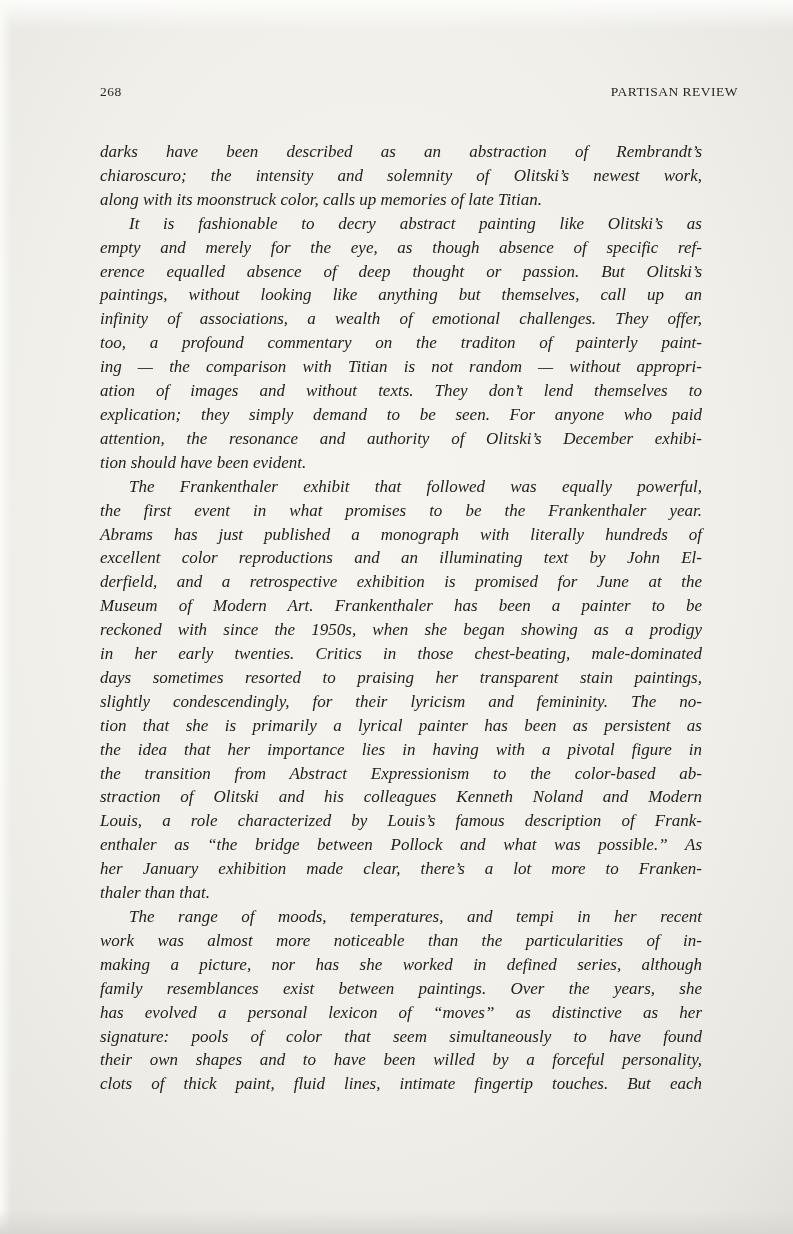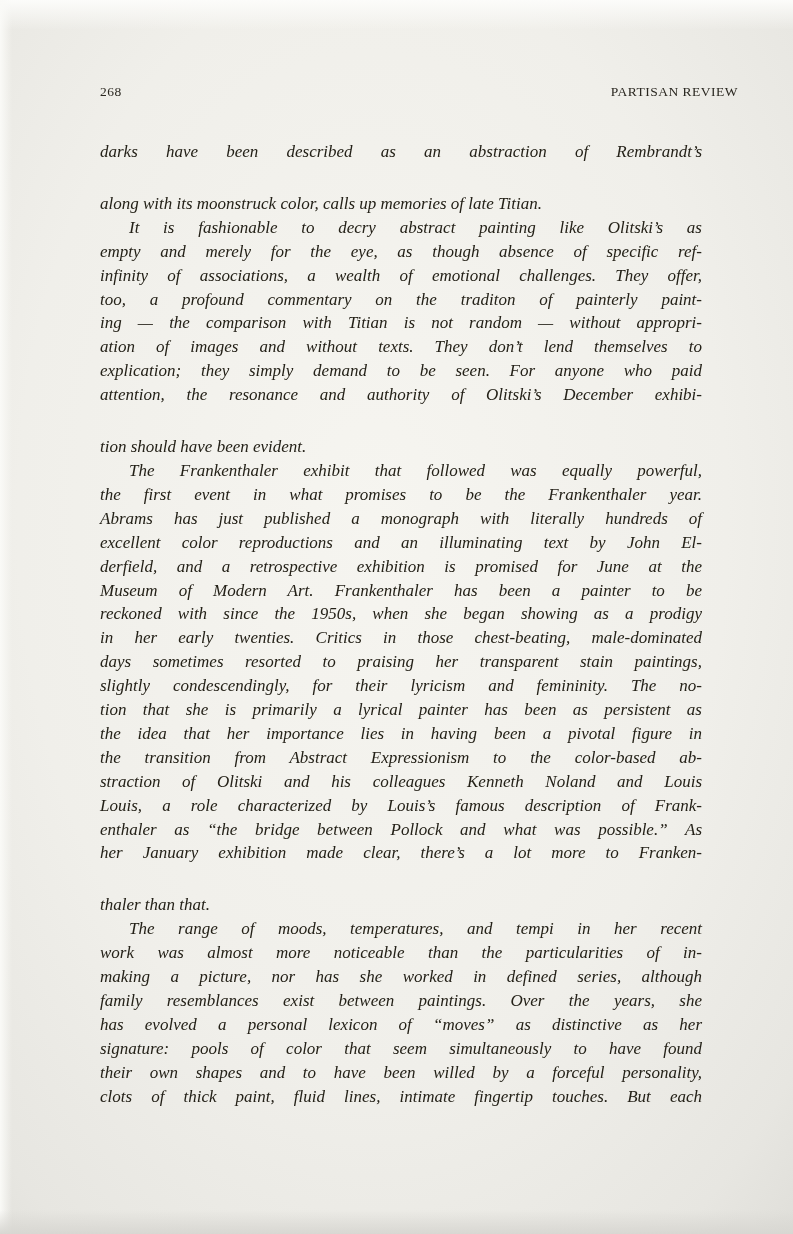--- a/index.html
+++ b/index.html
@@ -61,21 +61,21 @@
     font-size: 17px;
     line-height: 23.9px;
     color: #242118;
   }
   .para { margin: 0; font-style: italic; }
   .line {
     text-align: justify;
     text-align-last: justify;
     white-space: normal;
   }
-  .line.noj { text-align-last: left; margin-top: 28px; }
+  .line.noj { text-align-last: left; }
   .line.indent { text-indent: 29px; }
 </style>
 </head>
 <body>
 
 <div class="page">
 
   <div class="edge-top"></div>
   <div class="edge-left"></div>
   <div class="edge-right"></div>
@@ -106,48 +106,51 @@
   </svg>
 
   <div class="header">
     <span>268</span>
     <span>PARTISAN REVIEW</span>
   </div>
 
   <div class="text-block">
       <div class="para">
         <div class="line">darks have been described as an abstraction of Rembrandt’s</div>
+        <div class="line">chiaroscuro; the intensity and solemnity of Olitski’s newest work,</div>
         <div class="line noj">along with its moonstruck color, calls up memories of late Titian.</div>
       </div>
       <div class="para">
         <div class="line indent">It is fashionable to decry abstract painting like Olitski’s as</div>
         <div class="line">empty and merely for the eye, as though absence of specific ref-</div>
+        <div class="line">erence equalled absence of deep thought or passion. But Olitski’s</div>
+        <div class="line">paintings, without looking like anything but themselves, call up an</div>
         <div class="line">infinity of associations, a wealth of emotional challenges. They offer,</div>
         <div class="line">too, a profound commentary on the traditon of painterly paint-</div>
         <div class="line">ing — the comparison with Titian is not random — without appropri-</div>
         <div class="line">ation of images and without texts. They don’t lend themselves to</div>
         <div class="line">explication; they simply demand to be seen. For anyone who paid</div>
         <div class="line">attention, the resonance and authority of Olitski’s December exhibi-</div>
         <div class="line noj">tion should have been evident.</div>
       </div>
       <div class="para">
         <div class="line indent">The Frankenthaler exhibit that followed was equally powerful,</div>
         <div class="line">the first event in what promises to be the Frankenthaler year.</div>
         <div class="line">Abrams has just published a monograph with literally hundreds of</div>
         <div class="line">excellent color reproductions and an illuminating text by John El-</div>
         <div class="line">derfield, and a retrospective exhibition is promised for June at the</div>
         <div class="line">Museum of Modern Art. Frankenthaler has been a painter to be</div>
         <div class="line">reckoned with since the 1950s, when she began showing as a prodigy</div>
         <div class="line">in her early twenties. Critics in those chest-beating, male-dominated</div>
         <div class="line">days sometimes resorted to praising her transparent stain paintings,</div>
         <div class="line">slightly condescendingly, for their lyricism and femininity. The no-</div>
         <div class="line">tion that she is primarily a lyrical painter has been as persistent as</div>
-        <div class="line">the idea that her importance lies in having been a pivotal figure in</div>
+        <div class="line">the idea that her importance lies in having with a pivotal figure in</div>
         <div class="line">the transition from Abstract Expressionism to the color-based ab-</div>
-        <div class="line">straction of Olitski and his colleagues Kenneth Noland and Louis</div>
+        <div class="line">straction of Olitski and his colleagues Kenneth Noland and Modern</div>
         <div class="line">Louis, a role characterized by Louis’s famous description of Frank-</div>
         <div class="line">enthaler as “the bridge between Pollock and what was possible.” As</div>
         <div class="line">her January exhibition made clear, there’s a lot more to Franken-</div>
         <div class="line noj">thaler than that.</div>
       </div>
       <div class="para">
         <div class="line indent">The range of moods, temperatures, and tempi in her recent</div>
         <div class="line">work was almost more noticeable than the particularities of in-</div>
         <div class="line">making a picture, nor has she worked in defined series, although</div>
         <div class="line">family resemblances exist between paintings. Over the years, she</div>

